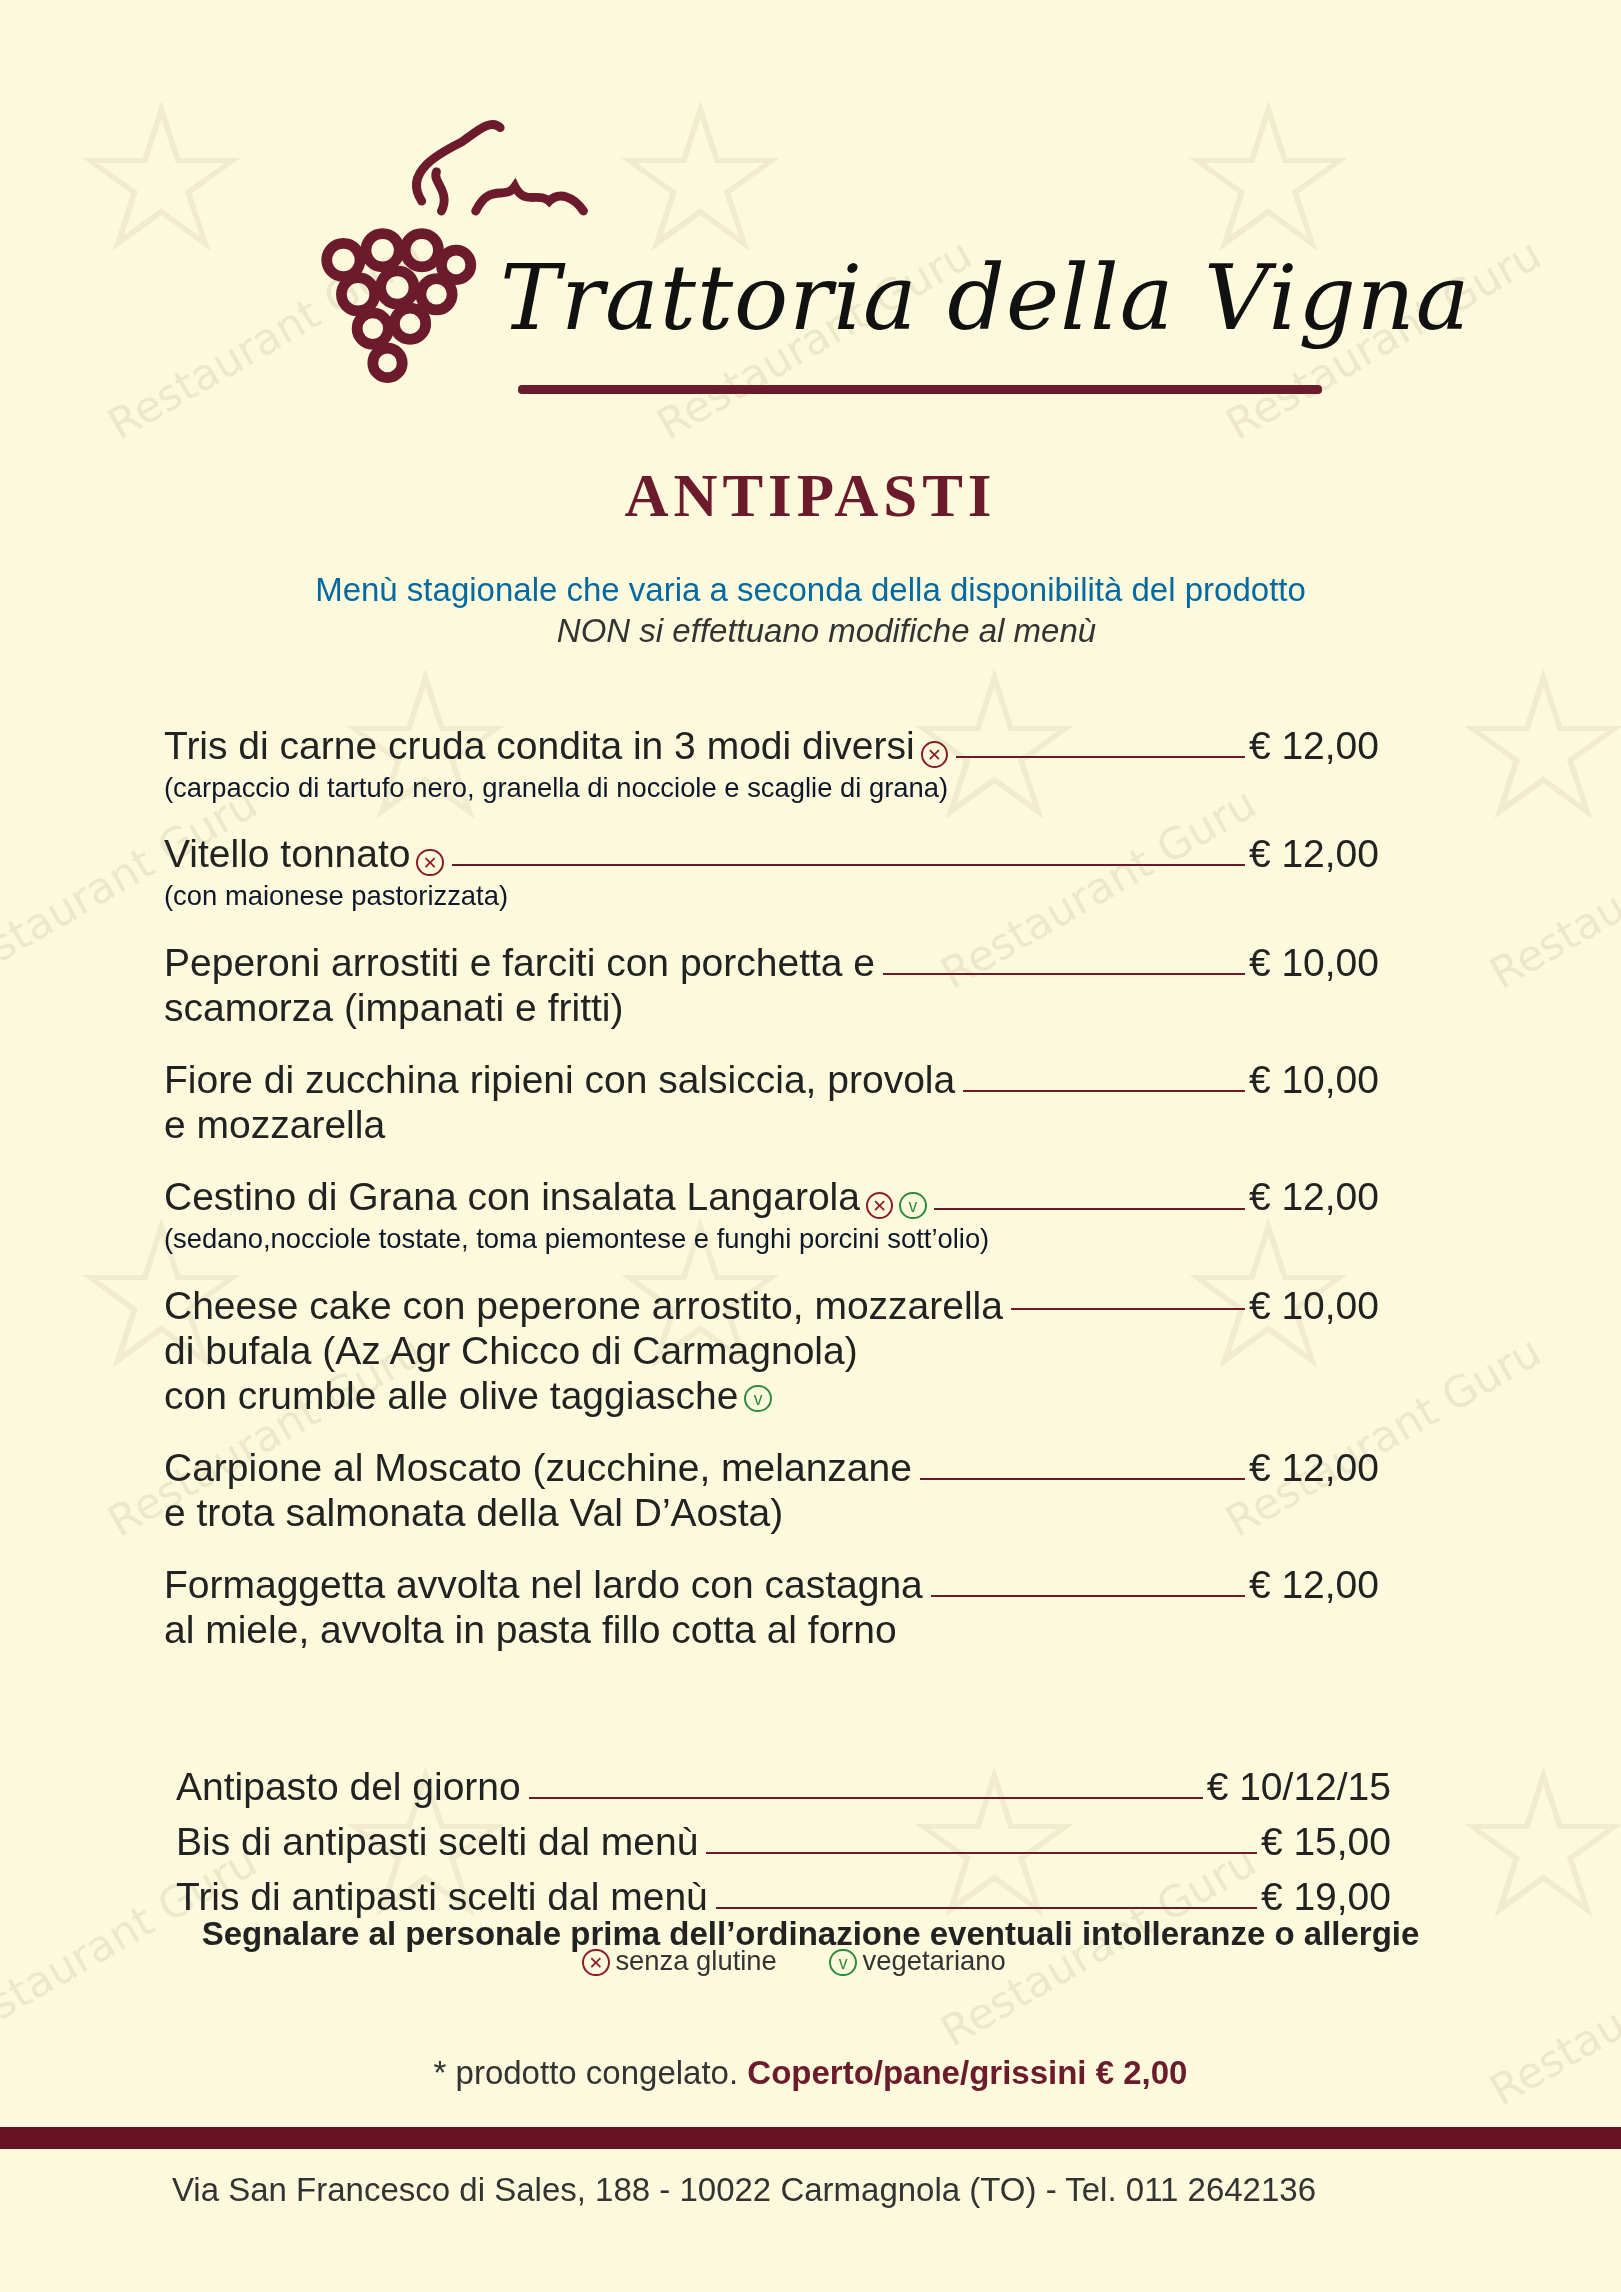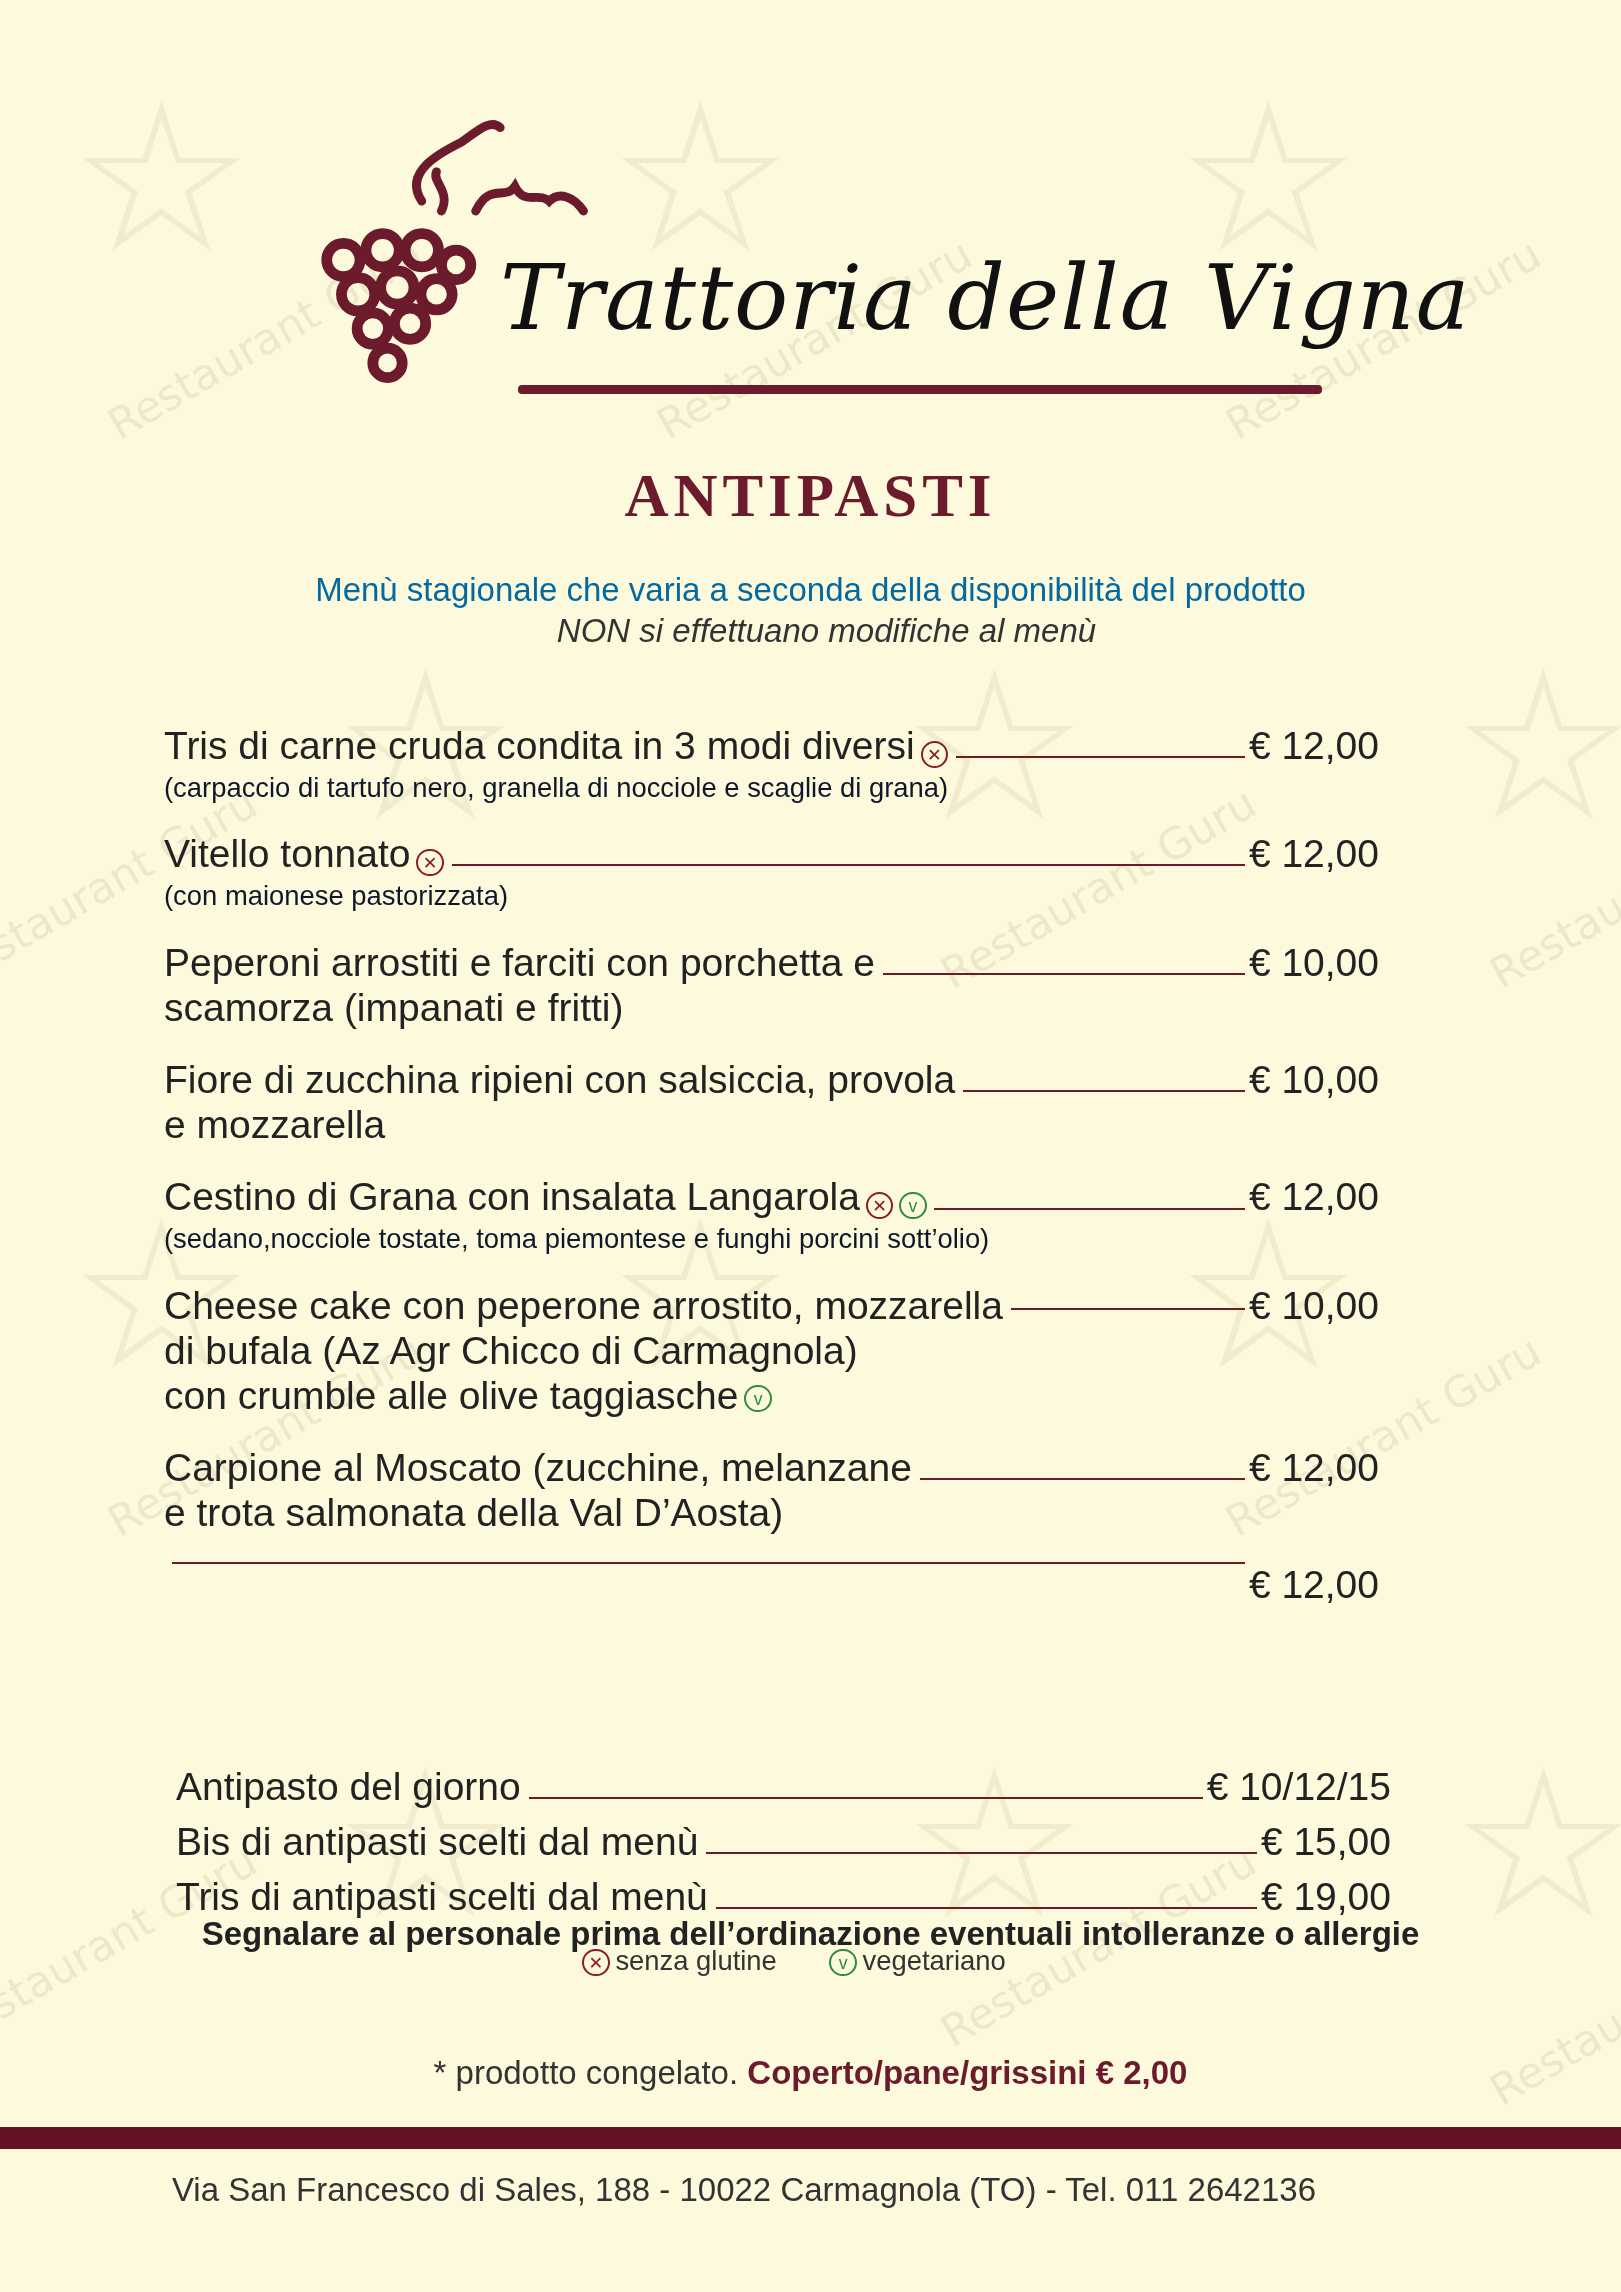--- a/index.html
+++ b/index.html
@@ -153,20 +153,22 @@
   <div class="item">
     <div class="row">
         <span class="name">Carpione al Moscato (zucchine, melanzane
 e trota salmonata della Val D’Aosta)</span>
         <span class="leader" style="margin-bottom:55px"></span>
         <span class="price" style="align-self:flex-start">€ 12,00</span>
       </div>
   </div>
   <div class="item">
     <div class="row">
+        <span class="name">Formaggetta avvolta nel lardo con castagna
+al miele, avvolta in pasta fillo cotta al forno</span>
         <span class="leader" style="margin-bottom:55px"></span>
         <span class="price" style="align-self:flex-start">€ 12,00</span>
       </div>
   </div>
 </div>
 
 <div class="extras">
   <div class="row">
       <span>Antipasto del giorno</span>
       <span class="leader"></span>

